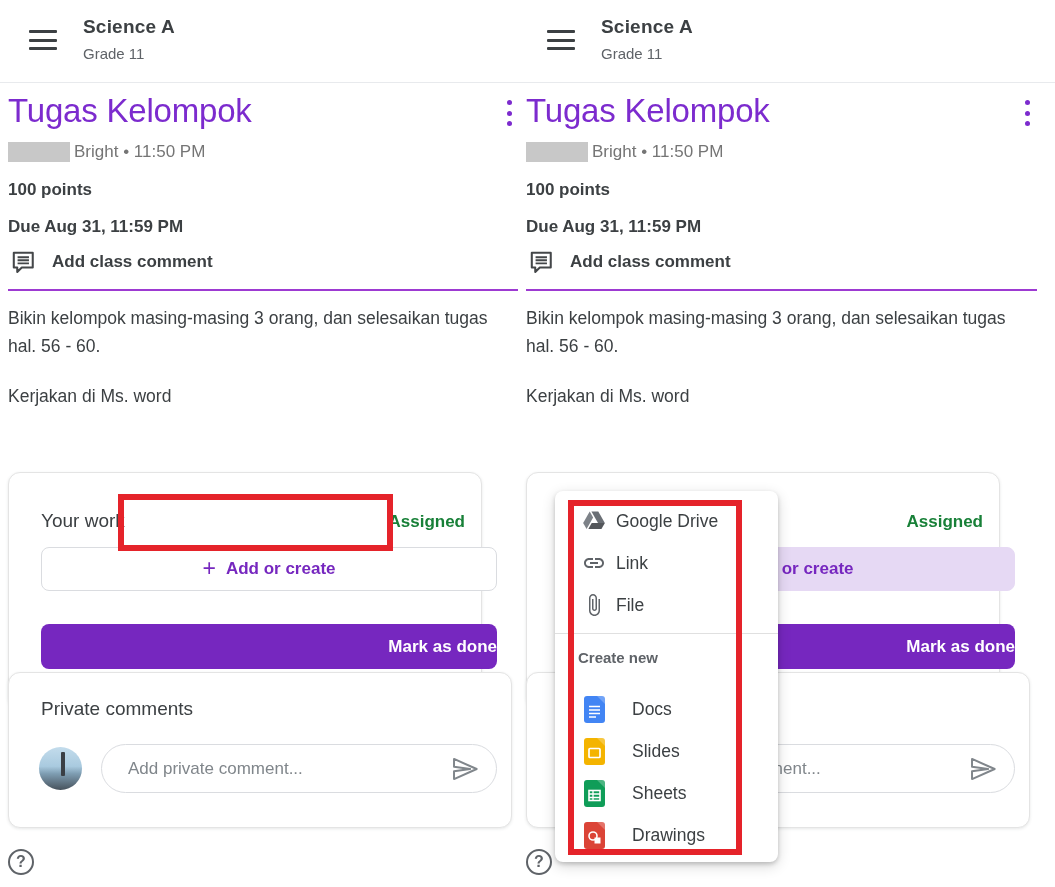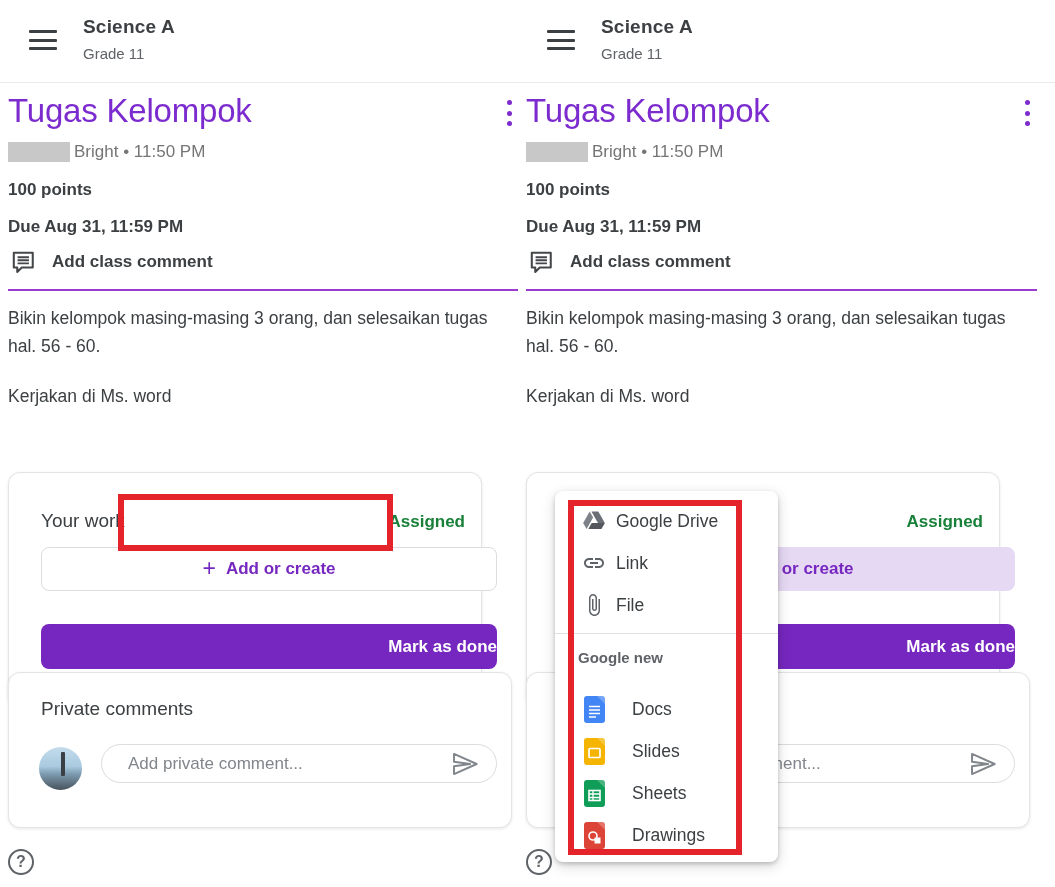--- a/index.html
+++ b/index.html
@@ -41,21 +41,21 @@
   .add-btn { position:absolute; left:32px; top:74px; width:456px; height:44px; background:#fff; border:1px solid #dadce0; border-radius:8px; display:flex; align-items:center; justify-content:center; gap:10px; color:#7627bf; font-size:17px; font-weight:700; cursor:pointer; }
   .add-btn .plus { font-size:23px; font-weight:400; line-height:1; margin-top:-2px; }
   .panel--right .add-btn { background:#e6d9f4; border-color:#e6d9f4; }
   .done-btn { position:absolute; left:32px; top:151px; width:456px; height:45px; background:#7627bf; border:none; border-radius:8px; display:flex; align-items:center; justify-content:flex-end; color:#fff; font-size:17px; font-weight:700; cursor:pointer; }
 
   .comments-card { top:672px; width:504px; height:156px; }
   .pc-title { position:absolute; left:32px; top:25px; font-size:19px; color:#3c4043; }
   .avatar { position:absolute; left:30px; top:74px; width:43px; height:43px; border-radius:50%;
             background:linear-gradient(180deg,#c3dcec 0%,#a9cadf 45%,#7e9db2 62%,#47525c 100%); }
   .avatar::after { content:""; position:absolute; left:22px; top:5px; width:4px; height:24px; background:#3a3f45; border-radius:1px; }
-  .pill { position:absolute; left:92px; top:71px; width:396px; height:39px; border:1px solid #dadce0; border-radius:25px; display:flex; align-items:center; padding:0 16px 0 26px; background:#fff; }
+  .pill { position:absolute; left:92px; top:71px; width:396px; height:49px; border:1px solid #dadce0; border-radius:25px; display:flex; align-items:center; padding:0 16px 0 26px; background:#fff; }
   .pill input { flex:1; border:none; outline:none; font-size:17px; color:#3c4043; font-family:inherit; background:transparent; }
   .pill input::placeholder { color:#80868b; }
   .send-btn { width:30px; height:30px; display:flex; align-items:center; justify-content:center; cursor:pointer; background:none; border:none; }
 
   .help-btn { position:absolute; left:8px; top:849px; width:26px; height:26px; border:2px solid #5f6368; border-radius:50%; display:flex; align-items:center; justify-content:center; font-size:16px; font-weight:700; color:#5f6368; background:#fff; cursor:pointer; }
 
   
   .hl-box { position:absolute; border:6px solid #e5232a; background:transparent; pointer-events:none; }
   .hl-left  { left:118px; top:494px; width:275px; height:57px; z-index:6; }
   .hl-right { left:50px;  top:500px; width:174px; height:355px; z-index:20; }
@@ -241,21 +241,21 @@
       </div>
 
       <div class="menu-item mi-file">
         <svg width="24" height="24" viewBox="0 0 24 24">
           <path d="M16.5 6v11.5c0 2.21-1.79 4-4 4s-4-1.79-4-4V5c0-1.38 1.12-2.5 2.5-2.5s2.5 1.12 2.5 2.5v10.5c0 .55-.45 1-1 1s-1-.45-1-1V6H10v9.5c0 1.38 1.12 2.5 2.5 2.5s2.5-1.12 2.5-2.5V5c0-2.21-1.79-4-4-4S7 2.79 7 5v12.5c0 3.04 2.46 5.5 5.5 5.5s5.5-2.46 5.5-5.5V6h-1.5z" fill="#5f6368"></path>
         </svg>
         <span class="mi-label">File</span>
       </div>
 
       <div class="menu-divider"></div>
-      <div class="menu-section-label">Google new</div>
+      <div class="menu-section-label">Create new</div>
 
       <div class="create-item ci-docs">
         <span class="file-icon" style="background:#4285F4;">
           <svg width="21" height="27" viewBox="0 0 21 27">
               <path d="M5 10.5h11M5 14h11M5 17.5h11M5 21h7" stroke="#fff" stroke-width="1.7"></path>
               <path d="M13 0h8v8z" fill="rgba(255,255,255,.25)"></path>
             </svg>
         </span>
         <span class="mi-label">Docs</span>
       </div>

